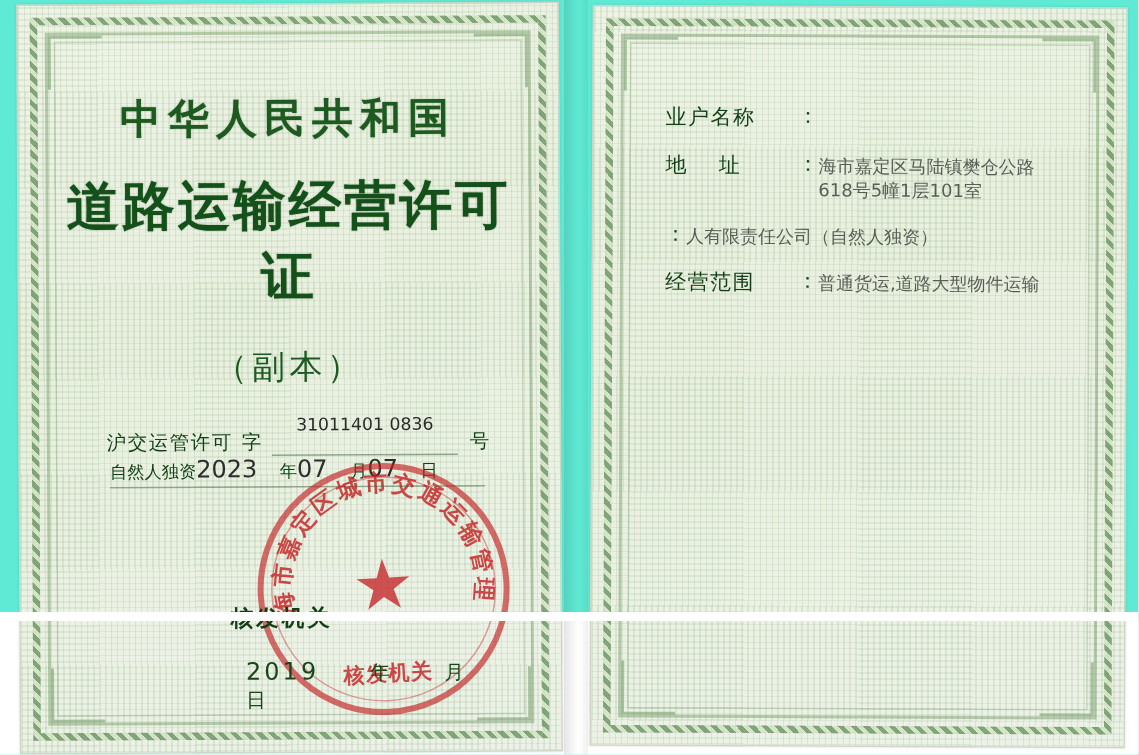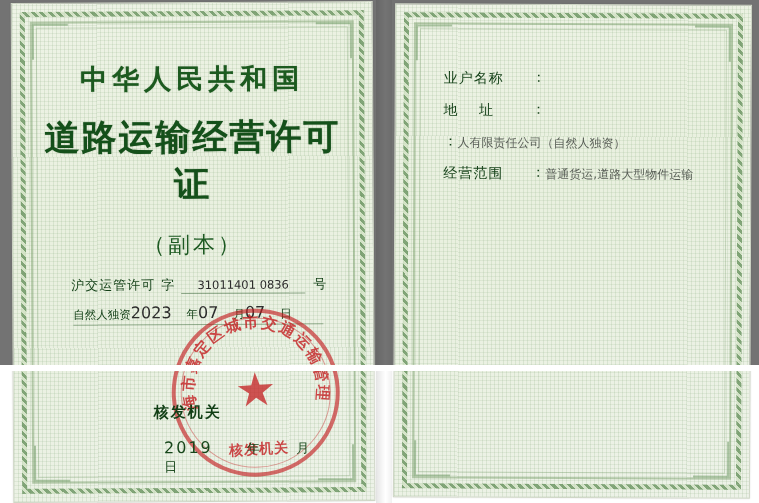--- a/index.html
+++ b/index.html
@@ -9,22 +9,22 @@
   }
   body {
     width: 759px;
     height: 503px;
     overflow: hidden;
     font-family: "Liberation Sans", sans-serif;
   }
   .page {
     position: relative;
     width: 759px;
-    height: 371px;
-    background: #737373;
+    height: 414px;
+    background: #5eead4;
   }
 
   
   .cert-left {
     position: absolute;
     left: 12px;
     top: 2px;
     width: 360px;
     height: 498px;
     background:
@@ -130,21 +130,21 @@
   }
   .line-license .lbl { white-space: nowrap; }
   .line-license .zi { margin: 0 6px; }
   .line-license .num {
     flex: 1;
     text-align: center;
     font-family: "DejaVu Sans", sans-serif;
     font-size: 11.5px;
     color: #2b2b2b;
     border-bottom: 1px solid rgba(30,80,30,0.45);
-    padding-bottom: 1px;
+    padding-bottom: 13px;
     letter-spacing: 0;
   }
   .line-license .hao { margin-left: 8px; }
 
   .line-valid {
     position: absolute;
     left: 30px;
     top: 270px;
     width: 250px;
     display: flex;
@@ -385,20 +385,24 @@
       <div class="fields">
 
         <div class="field-row">
           <div class="field-label">业户名称</div>
           <div class="field-colon">：</div>
         </div>
 
         <div class="field-row">
           <div class="field-label spaced">地 址</div>
           <div class="field-colon">：</div>
+          <div class="field-value">
+            <span class="l2">海市嘉定区马陆镇樊仓公路</span>
+            <span class="l2">618号5幢1层101室</span>
+          </div>
         </div>
 
         <div class="field-row">
           <div class="field-colon">：</div>
           <div class="field-value">人有限责任公司（自然人独资）</div>
         </div>
 
         <div class="field-row">
           <div class="field-label">经营范围</div>
           <div class="field-colon">：</div>

